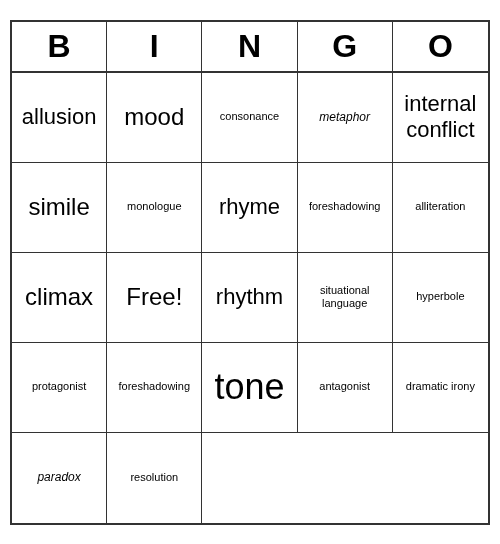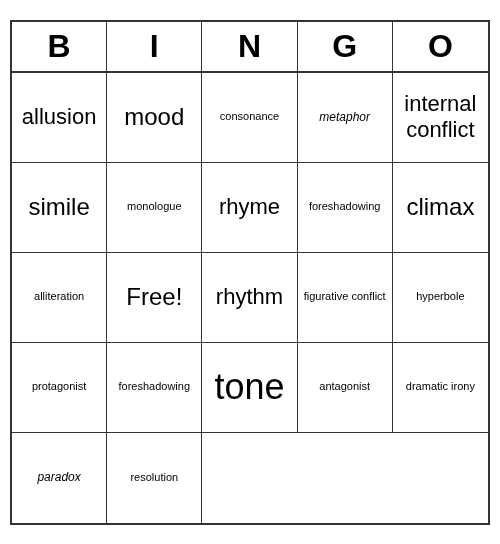--- a/index.html
+++ b/index.html
@@ -126,33 +126,33 @@
       <div class="bingo-cell">
         <span class="cell-text text-small">monologue</span>
       </div>
       <div class="bingo-cell">
         <span class="cell-text text-large">rhyme</span>
       </div>
       <div class="bingo-cell">
         <span class="cell-text text-small">foreshadowing</span>
       </div>
       <div class="bingo-cell">
-        <span class="cell-text text-xlarge">climax</span>
+        <span class="cell-text text-small">alliteration</span>
       </div>
       <div class="bingo-cell">
-        <span class="cell-text text-small">alliteration</span>
+        <span class="cell-text text-xlarge">climax</span>
       </div>
       <div class="bingo-cell">
         <span class="cell-text text-xlarge">Free!</span>
       </div>
       <div class="bingo-cell">
         <span class="cell-text text-large">rhythm</span>
       </div>
       <div class="bingo-cell">
-        <span class="cell-text text-small">figurative conflict</span>
+        <span class="cell-text text-small">situational language</span>
       </div>
       <div class="bingo-cell">
         <span class="cell-text text-small">hyperbole</span>
       </div>
       <div class="bingo-cell">
         <span class="cell-text text-small">protagonist</span>
       </div>
       <div class="bingo-cell">
         <span class="cell-text text-small">foreshadowing</span>
       </div>

